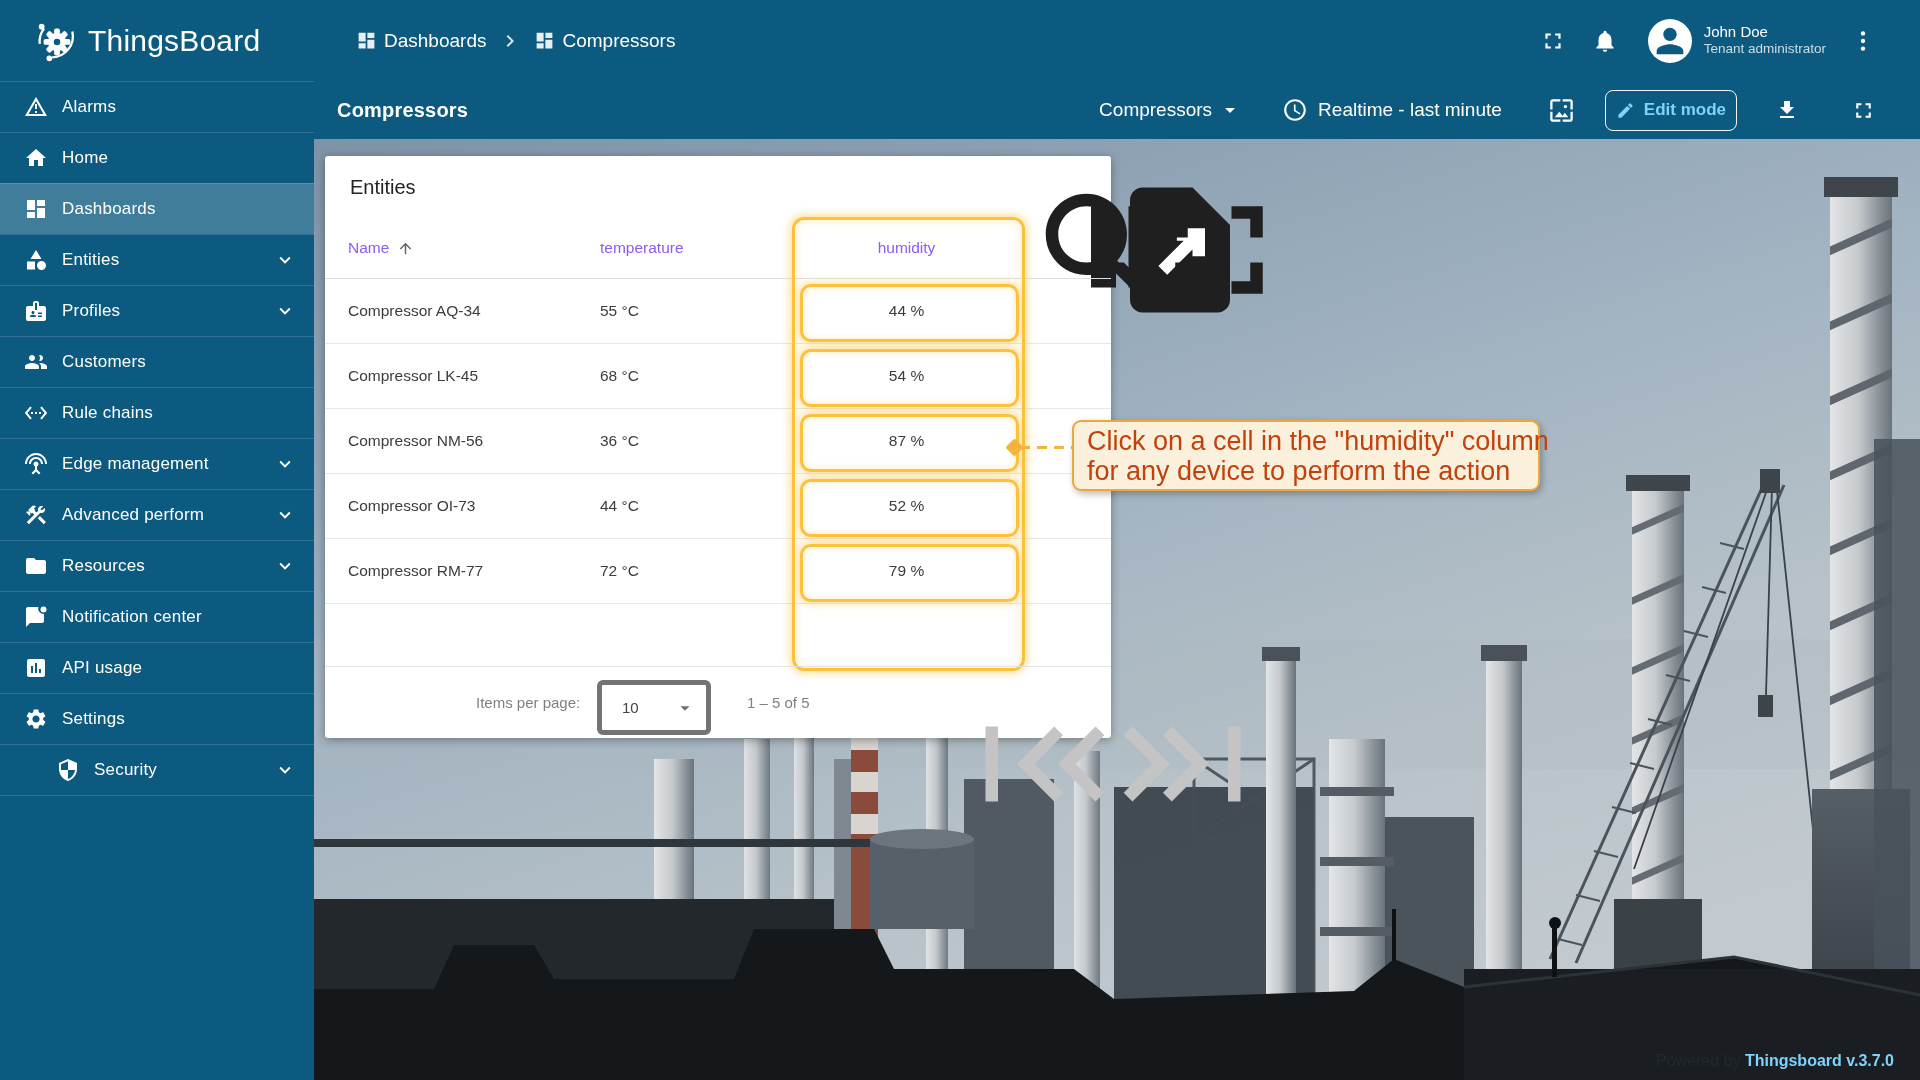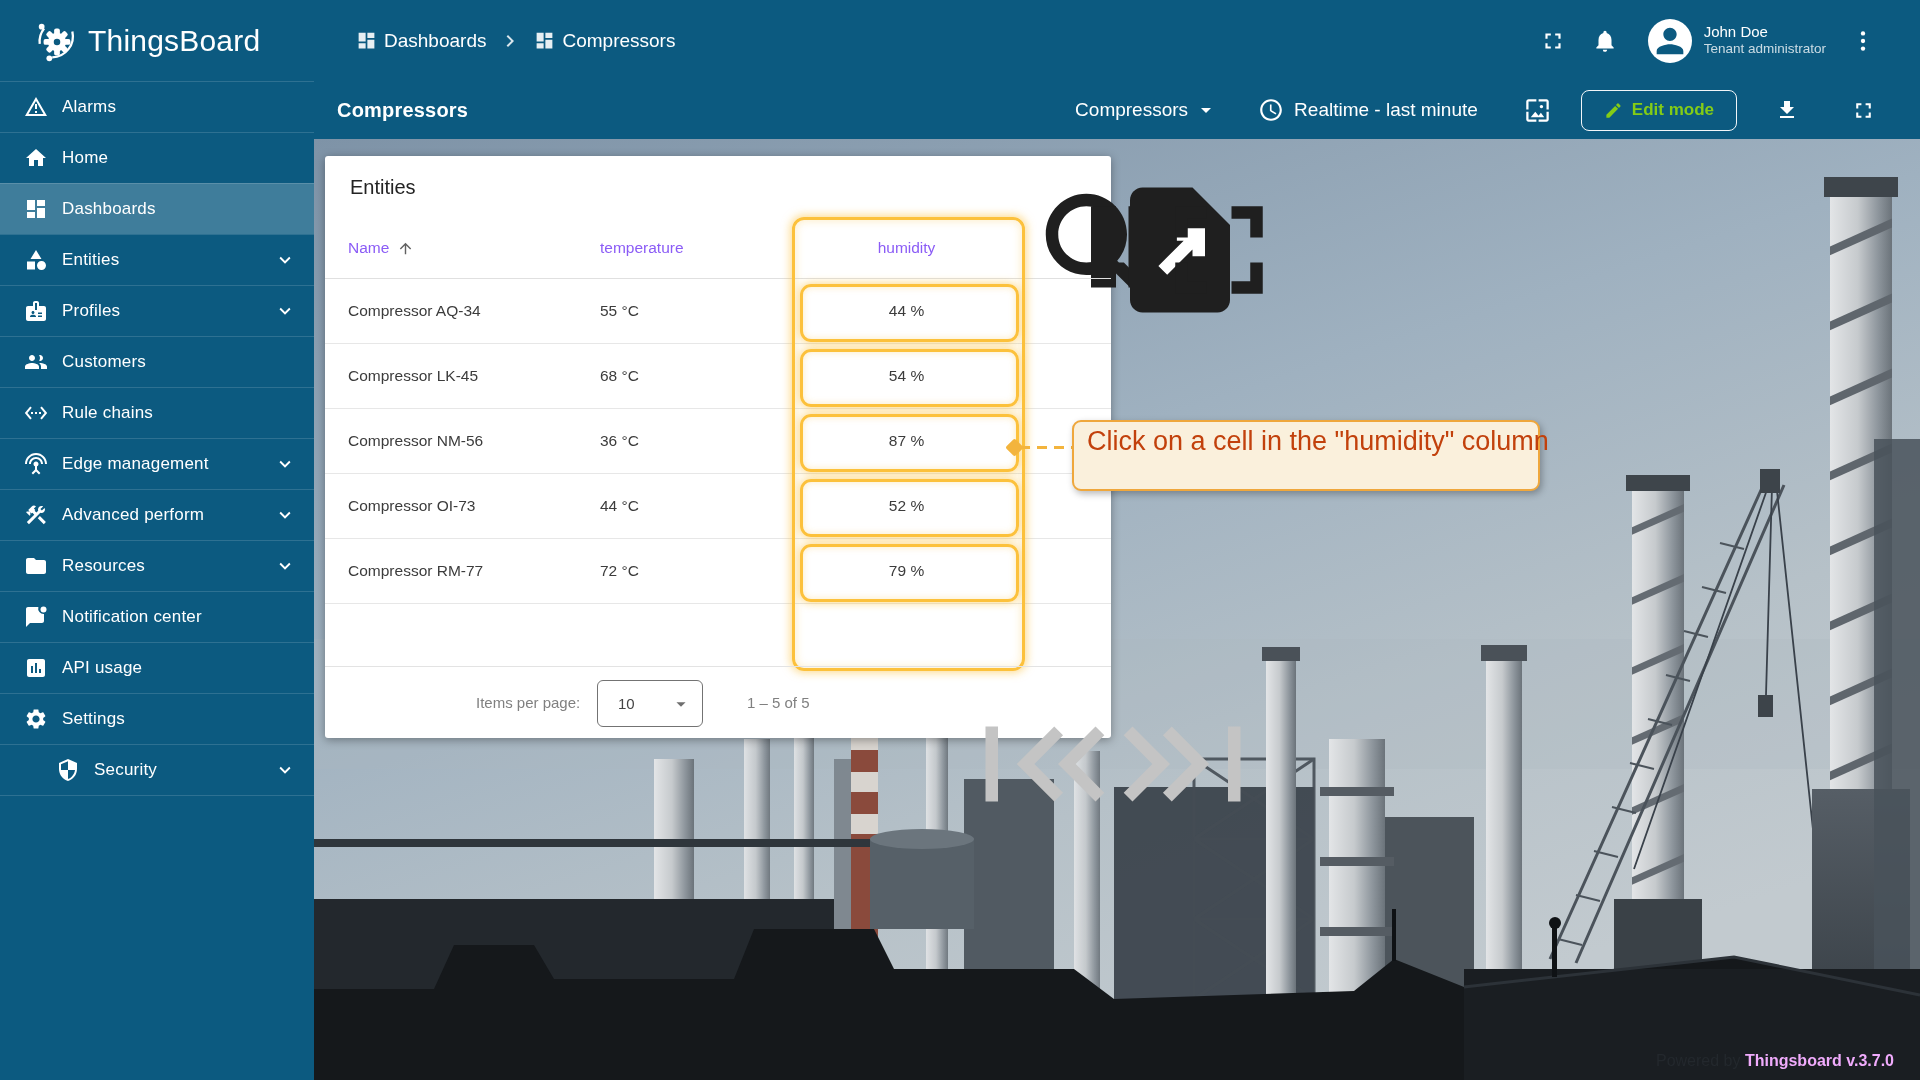--- a/index.html
+++ b/index.html
@@ -7,21 +7,21 @@
     width:1920px;height:1080px;position:relative;overflow:hidden;
     font-family:"Liberation Sans",sans-serif;background:#0c5a80;
   }
   .ic{display:block;fill:currentColor;}
   
   .photo{position:absolute;left:314px;top:139px;width:1606px;height:941px;}
   .photo svg{display:block;width:100%;height:100%;}
   
   .version{position:absolute;right:26px;bottom:10px;font-size:16px;z-index:3;}
   .version .pb{color:#23282d;font-weight:400;}
-  .version a{color:#f0abfc;font-weight:700;text-decoration:none;margin-left:0;}
+  .version a{color:#7dd3fc;font-weight:700;text-decoration:none;margin-left:0;}
   
   .sidebar{position:absolute;left:0;top:0;width:314px;height:1080px;background:#0c5a80;z-index:5;}
   .logo-row{height:81px;display:flex;align-items:center;padding-left:34px;color:#fff;}
   .logo-row .brand{font-size:30px;font-weight:400;letter-spacing:.2px;margin-left:8px;}
   .nav-item{
     position:relative;height:50px;display:flex;align-items:center;
     color:#fff;border-top:1px solid rgba(255,255,255,.14);cursor:pointer;
   }
   .nav-item:last-child{border-bottom:1px solid rgba(255,255,255,.14);padding-left:32px;}
   .nav-item.selected{background:rgba(255,255,255,.21);}
@@ -51,23 +51,23 @@
   .page-title{font-size:20px;font-weight:700;margin:0 0 0 23px;letter-spacing:.2px;}
   .toolbar-right{margin-left:auto;display:flex;align-items:center;margin-right:44px;}
   .state-sel{display:flex;align-items:center;cursor:pointer;}
   .state-sel .stext{font-size:19px;font-weight:500;}
   .state-sel .caret{width:24px;height:24px;margin-left:6px;}
   .timewin{display:flex;align-items:center;margin-left:40px;cursor:pointer;}
   .timewin .clk{width:26px;height:26px;}
   .timewin .ttext{font-size:19px;font-weight:500;margin-left:10px;}
   .icon-btn{background:none;border:none;color:#fff;padding:0;cursor:pointer;width:27px;height:27px;}
   .m-img{margin-left:46px;}
-  .edit-btn{margin-left:30px;display:flex;align-items:center;height:41px;padding:0 22px;
+  .edit-btn{margin-left:30px;display:flex;align-items:center;height:41px;padding:0 10px;
             background:transparent;border:1px solid rgba(255,255,255,.95);border-radius:8px;
-            color:#84cc16;cursor:pointer;}
+            color:#7dd3fc;cursor:pointer;}
   .edit-btn .pic{width:19px;height:19px;}
   .edit-btn .elabel{font-size:17px;font-weight:600;margin-left:9px;}
   .m-dl{margin-left:38px;width:24px;height:24px;}
   .m-fs{margin-left:52px;width:25px;height:25px;}
   
   .panel{position:absolute;left:325px;top:156px;width:786px;height:582px;background:#fff;
          border-radius:3px;box-shadow:0 2px 10px rgba(0,0,0,.35);z-index:6;}
   .panel-head{position:absolute;left:0;top:0;right:0;height:62px;display:flex;align-items:center;}
   .panel-title{font-size:20px;font-weight:400;color:#232323;margin-left:25px;}
   .panel-icons{margin-left:auto;margin-right:18px;display:flex;align-items:center;}
@@ -89,21 +89,21 @@
     border:3px solid #fcc13c;border-radius:12px;pointer-events:none;
     box-shadow:0 0 9px 2px rgba(252,193,60,.55), inset 0 0 9px 1px rgba(252,193,60,.28);}
   .cell-highlight{position:absolute;left:475px;width:213px;height:52px;
     border:3px solid #fcc13c;border-radius:11px;
     box-shadow:0 0 8px 1px rgba(252,193,60,.6), inset 0 0 6px 1px rgba(252,193,60,.25);}
   .c0{top:128px;}.c1{top:193px;}.c2{top:258px;}.c3{top:323px;}.c4{top:388px;}
   
   .pager{position:absolute;left:0;right:0;bottom:0;height:71px;border-top:1px solid #e3e3e3;
          display:flex;align-items:center;}
   .pp-label{position:absolute;left:151px;font-size:15px;color:#808080;top:0;height:71px;line-height:71px;}
-  .pp-select{position:absolute;left:272px;top:13px;width:104px;height:45px;border:1px solid #737373;
+  .pp-select{position:absolute;left:272px;top:13px;width:104px;height:45px;border:5px solid #737373;
              border-radius:6px;display:flex;align-items:center;cursor:pointer;}
   .pp-select .pval{font-size:15px;color:#444;margin-left:20px;}
   .pp-select .pcaret{width:22px;height:22px;color:#6f6f6f;margin-left:auto;margin-right:10px;}
   .pp-range{position:absolute;left:422px;top:0;height:71px;line-height:71px;font-size:15px;color:#808080;}
   .pg-btn{position:absolute;top:22px;width:27px;height:27px;background:none;border:none;padding:0;color:#c4c4c4;}
   .pg-first{left:548px;}.pg-prev{left:608px;}.pg-next{left:670px;}.pg-last{left:728px;}
   
   .connector{position:absolute;left:1020px;top:446px;width:52px;height:3px;z-index:7;
     background:repeating-linear-gradient(90deg,#f3b43d 0 10px,transparent 10px 17px);}
   .diamond{position:absolute;left:1008px;top:441px;width:13px;height:13px;background:#f3b43d;
@@ -656,13 +656,14 @@
           <use href="#i-lastpage"></use>
         </svg>
     </button>
   </div>
 </section>
 
 <div class="diamond"></div>
 <div class="connector"></div>
 <div class="tooltip">
   <div class="tl">Click on a cell in the "humidity" column</div>
+  <div class="tl">for any device to perform the action</div>
 </div>
 
 </body></html>

